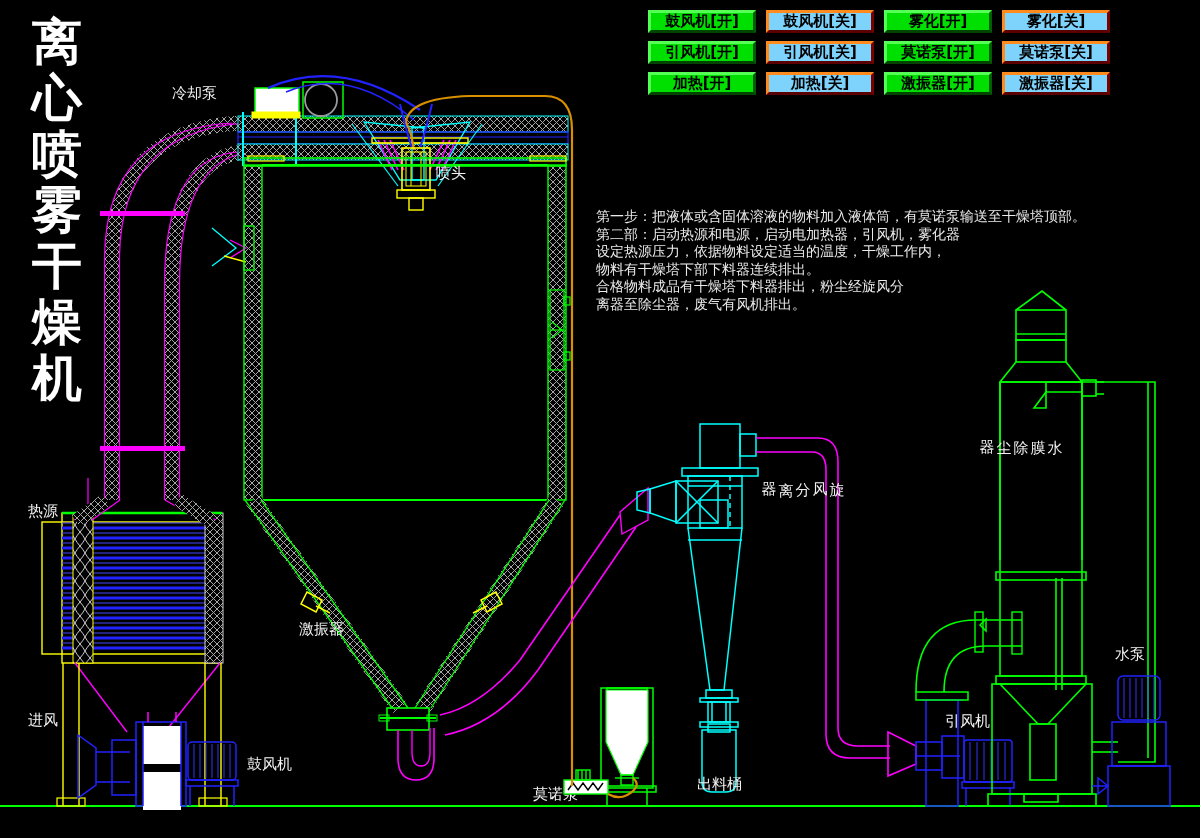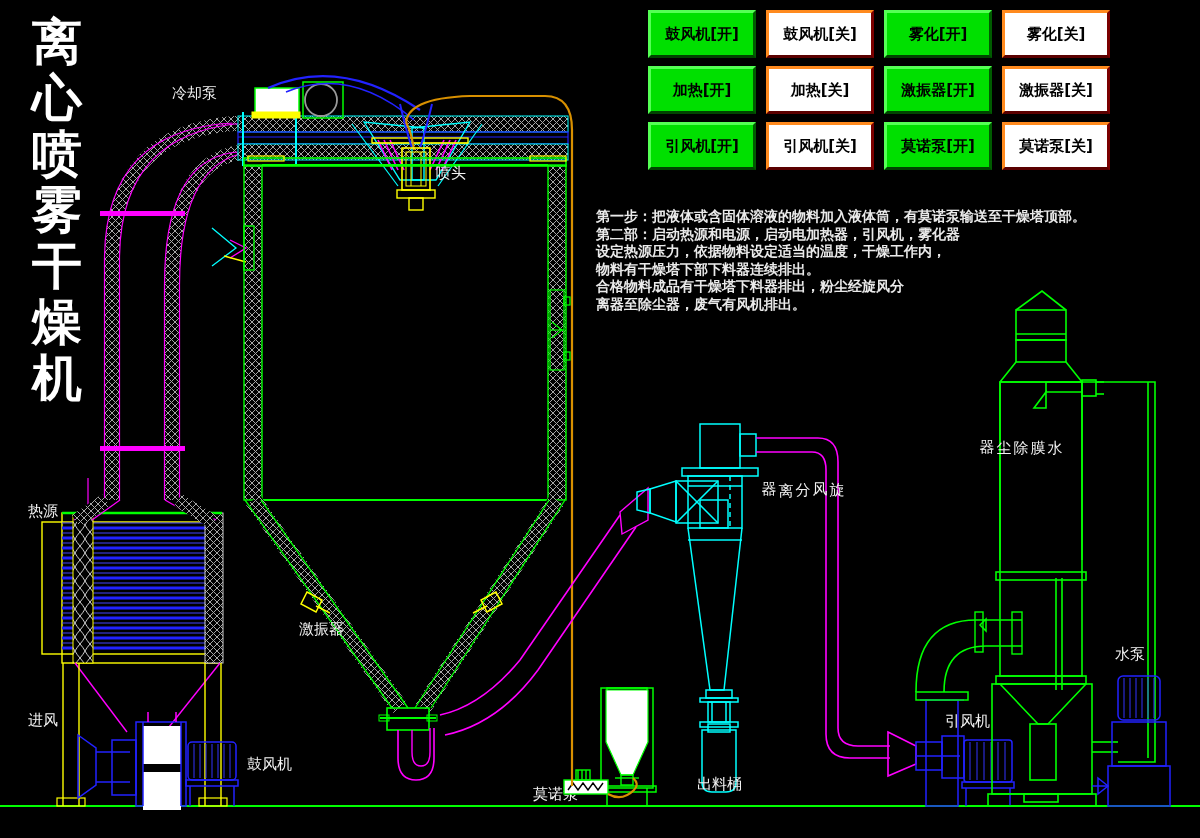--- a/index.html
+++ b/index.html
@@ -17,42 +17,42 @@
     position:absolute;left:18px;top:14px;width:78px;
     font-size:50px;line-height:56px;font-weight:700;color:#fff;
     letter-spacing:0px;text-align:center;
     white-space:pre-line;
   }
 
   
   #btnpanel{position:absolute;left:648px;top:10px;width:488px;}
   .btnrow{display:flex;gap:10px;margin-bottom:8px;}
   .btn{
-    width:108px;height:48px;box-sizing:border-box;
+    width:108px;height:23px;box-sizing:border-box;
     display:flex;align-items:center;justify-content:center;
     font-size:15px;font-weight:700;color:#000;cursor:pointer;
     font-family:"DejaVu Sans","Liberation Sans",sans-serif;
     letter-spacing:0px;
   }
   .btn.green{
     background:#00E000;
     border-top:3px solid #55ff55;border-left:3px solid #55ff55;
     border-right:3px solid #005c00;border-bottom:3px solid #004400;
   }
   .btn.red{
-    background:#ffffff;
+    background:#7dd3fc;
     border-top:3px solid #ff8a1e;border-left:3px solid #ff8a1e;
     border-right:3px solid #7a0000;border-bottom:3px solid #5a0000;
   }
   .btn span{pointer-events:none;}
 
   
   #desc{
     position:absolute;left:596px;top:208px;width:600px;
-    font-size:14px;line-height:17.5px;color:#eaeaea;font-weight:700;
+    font-size:14px;line-height:17.5px;color:#eaeaea;font-weight:400;
     white-space:pre-line;
     font-family:"DejaVu Sans","Liberation Sans",sans-serif;
   }
 
   
   .lbl{
     position:absolute;color:#f2f2f2;font-size:15px;font-weight:400;
     white-space:nowrap;
     font-family:"DejaVu Sans","Liberation Sans",sans-serif;
   }
@@ -453,44 +453,44 @@
         </div>
       <div class="btn green">
           <span>雾化[开]</span>
         </div>
       <div class="btn red">
           <span>雾化[关]</span>
         </div>
     </div>
     <div class="btnrow">
       <div class="btn green">
-          <span>加热[开]</span>
+          <span>引风机[开]</span>
         </div>
       <div class="btn red">
-          <span>加热[关]</span>
+          <span>引风机[关]</span>
         </div>
       <div class="btn green">
-          <span>激振器[开]</span>
+          <span>莫诺泵[开]</span>
         </div>
       <div class="btn red">
-          <span>激振器[关]</span>
+          <span>莫诺泵[关]</span>
         </div>
     </div>
     <div class="btnrow">
       <div class="btn green">
-          <span>引风机[开]</span>
+          <span>加热[开]</span>
         </div>
       <div class="btn red">
-          <span>引风机[关]</span>
+          <span>加热[关]</span>
         </div>
       <div class="btn green">
-          <span>莫诺泵[开]</span>
+          <span>激振器[开]</span>
         </div>
       <div class="btn red">
-          <span>莫诺泵[关]</span>
+          <span>激振器[关]</span>
         </div>
     </div>
   </div>
 
   <div id="desc">第一步：把液体或含固体溶液的物料加入液体筒，有莫诺泵输送至干燥塔顶部。
 第二部：启动热源和电源，启动电加热器，引风机，雾化器
 设定热源压力，依据物料设定适当的温度，干燥工作内，
 物料有干燥塔下部下料器连续排出。
 合格物料成品有干燥塔下料器排出，粉尘经旋风分
 离器至除尘器，废气有风机排出。</div>

